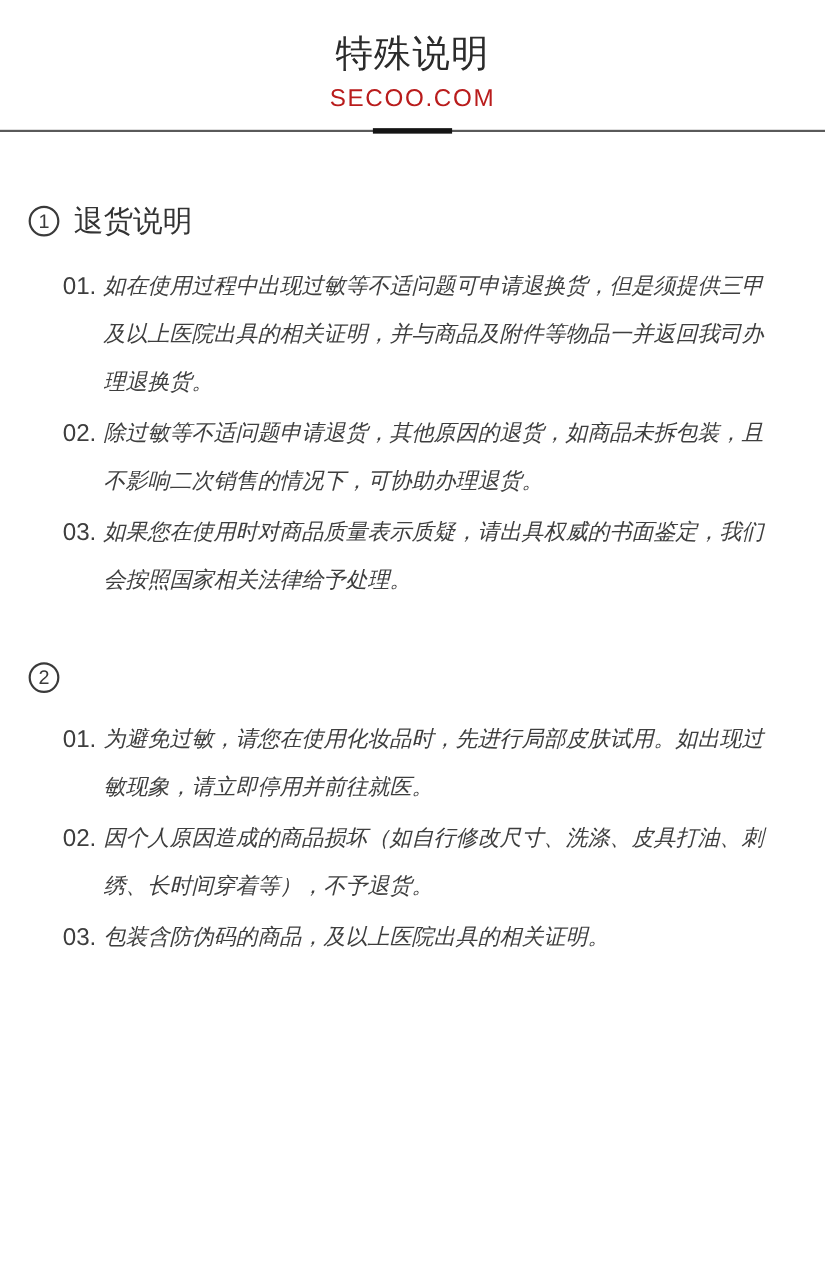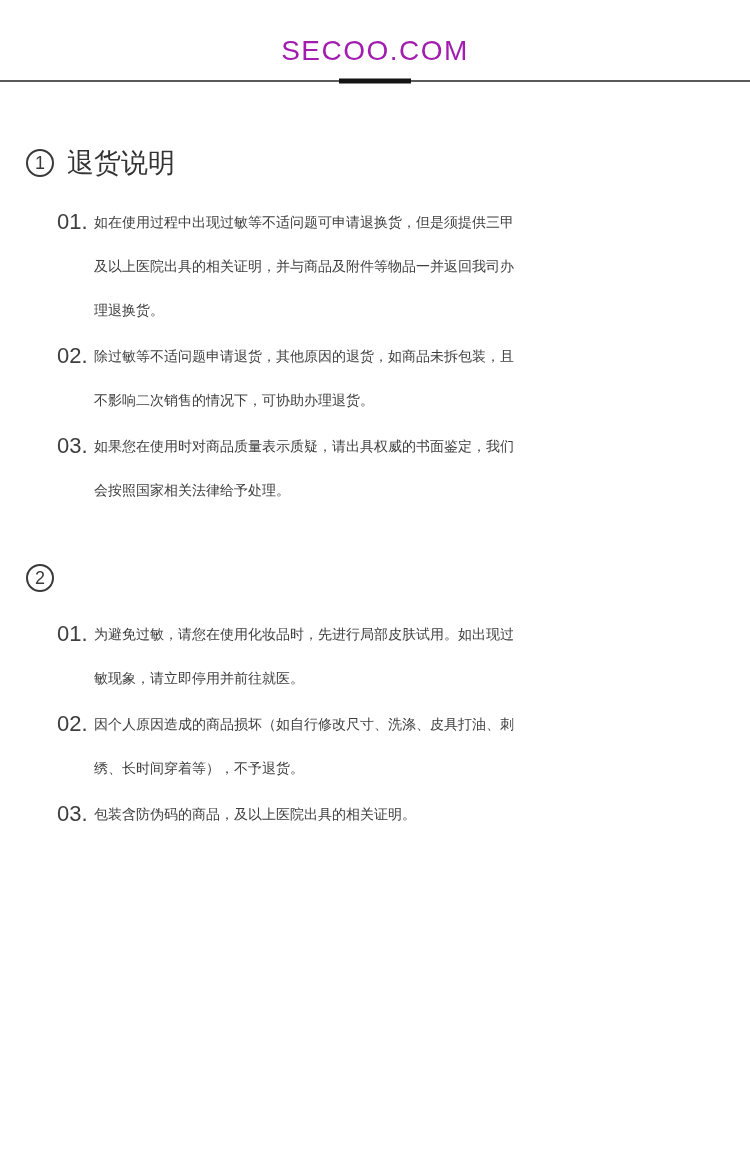--- a/index.html
+++ b/index.html
@@ -17,24 +17,24 @@
   .header { text-align: center; padding-top: 30px; }
   .title {
     font-size: 34px;
     line-height: 38px;
     font-weight: 500;
     color: #2b2b2b;
     letter-spacing: 1px;
   }
   .subtitle {
     margin-top: 8px;
-    font-size: 28px;
+    font-size: 22px;
     line-height: 26px;
     font-weight: 400;
-    color: #a21caf;
+    color: #b91c1c;
     letter-spacing: 1.5px;
   }
 
   
   .divider {
     position: relative;
     margin-top: 16px;
     width: 100%;
     height: 2px;
     background: #5a5a5a;
@@ -81,33 +81,35 @@
   .item { display: flex; margin-bottom: 2px; margin-left: 32px; }
   .item .num {
     width: 37px;
     flex-shrink: 0;
     font-size: 22px;
     line-height: 44px;
     color: #3e3e3e;
   }
   .item .text {
     flex: 1;
-    font-size: 14px;
+    font-size: 20px;
     line-height: 44px;
     color: #3e3e3e;
     white-space: pre;
     letter-spacing: 0px;
+    font-style: italic;
   }
 </style>
 </head>
 <body>
 
 <div class="page">
 
   <div class="header">
+    <div class="title">特殊说明</div>
     <div class="subtitle">SECOO.COM</div>
   </div>
 
   <div class="divider">
     <span class="divider-thick"></span>
   </div>
 
   <div class="content">
 
     <div>

